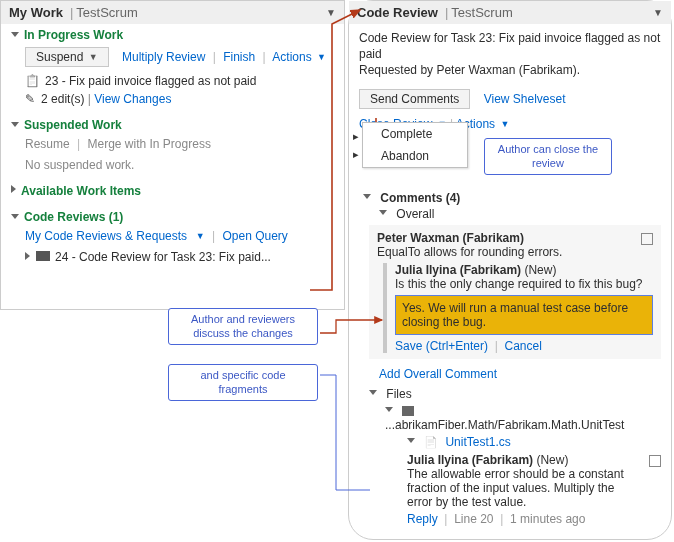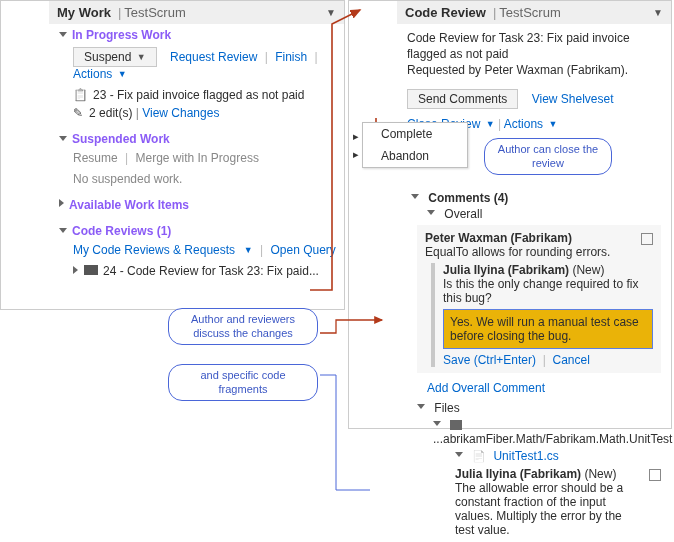--- a/index.html
+++ b/index.html
@@ -11,40 +11,39 @@
     background: #fff;
     width: 674px;
     height: 542px;
     position: relative;
     overflow: hidden;
   }
   .panel {
     position: absolute;
     top: 0;
     border: 1px solid #ccc;
-    padding-left: 48px;
   }
   .left-panel { left: 0; width: 345px; height: 310px; }
-  .right-panel { left: 348px; width: 324px; height: 429px; }
+  .right-panel { left: 348px; width: 324px; height: 540px; border-radius: 25px; }
   .panel-header {
     background: #efefef;
     padding: 4px 8px;
     font-size: 13px;
     display: flex;
     align-items: center;
   }
   .panel-header .title { font-weight: 700; margin-right: 4px; }
   .panel-header .subtitle { color: #666; }
   .panel-header .sep { color: #999; margin: 0 3px; }
   .panel-header .drop { margin-left: auto; color: #555; font-size: 10px; }
   .section-head {
     padding: 4px 8px 2px 10px;
     font-weight: 700;
     font-size: 12px;
-    color: #8b5cf6;
+    color: #15803d;
     cursor: pointer;
   }
   .section-head::before {
     content: "";
     display: inline-block;
     width: 0; height: 0;
     margin-right: 5px;
     vertical-align: 2px;
   }
   .section-head.expanded::before {
@@ -98,21 +97,21 @@
     z-index: 5;
   }
   .dropdown-menu .item { padding: 4px 18px; cursor: pointer; }
   .callout {
     position: absolute;
     background: #fff;
     border: 1px solid #4a66d8;
     color: #3b57c4;
     font-size: 11px;
     padding: 3px 8px;
-    border-radius: 14px;
+    border-radius: 3px;
     z-index: 6;
     text-align: center;
     line-height: 1.3;
   }
   .comments-block { background: #f6f6f6; margin: 4px 10px 8px 20px; padding: 6px 8px; }
   .thread-level { border-left: 4px solid #c8c8c8; margin-left: 6px; padding-left: 8px; margin-top: 4px; }
   .square { display:inline-block; width:12px; height:12px; border:1px solid #888; float:right; margin-top:2px;}
   .reply-box {
     border: 1px solid #5d7fe0;
     background: #eab308;
@@ -134,21 +133,21 @@
     <span class="title">My Work</span>
     <span class="sep">|</span>
     <span class="subtitle">TestScrum</span>
     <span class="drop">▼</span>
   </div>
 
   <div class="section-head expanded">In Progress Work</div>
   <div class="toolbar">
     <span class="btn"><span>Suspend</span> <span class="caret" style="color:#555">▼</span></span>
     &nbsp;&nbsp;
-    <span class="link">Request Review</span>
+    <span class="link">Multiply Review</span>
     <span class="pipe">|</span>
     <span class="link">Finish</span>
     <span class="pipe">|</span>
     <span class="link"><span>Actions</span> <span class="caret">▼</span></span>
   </div>
   <div class="row">
     <span class="icon-doc"></span><span>23 - Fix paid invoice flagged as not paid</span>
   </div>
   <div class="row">
     <span class="icon-pencil"></span><span>2 edit(s)</span>

